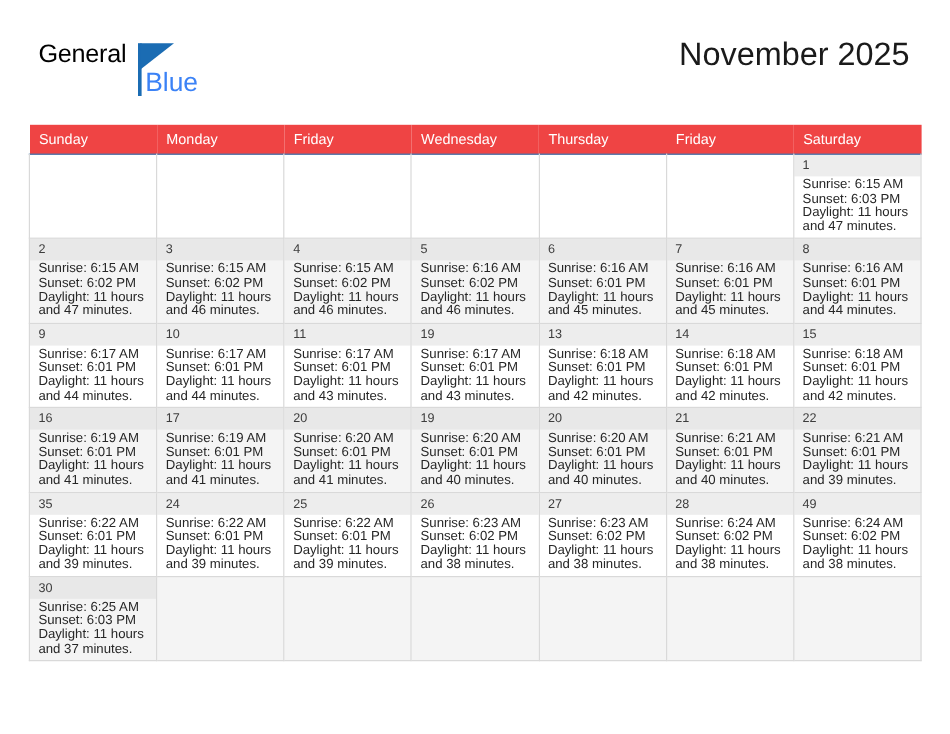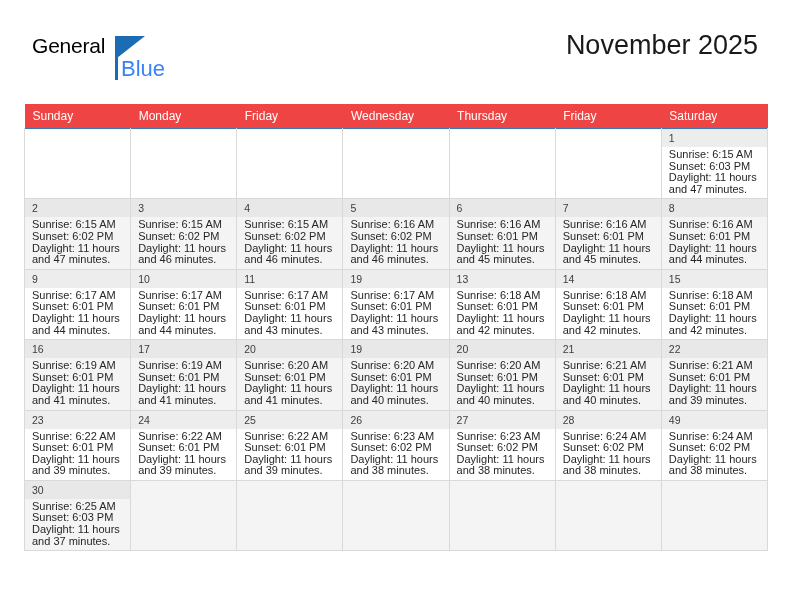--- a/index.html
+++ b/index.html
@@ -403,21 +403,21 @@
             <div class="info">
               <div>Sunrise: 6:21 AM</div>
               <div>Sunset: 6:01 PM</div>
               <div>Daylight: 11 hours</div>
               <div>and 39 minutes.</div>
             </div>
           </td>
         </tr>
         <tr class="week-row">
           <td>
-            <div class="daynum">23</div>
+            <div class="daynum">35</div>
             <div class="info">
               <div>Sunrise: 6:22 AM</div>
               <div>Sunset: 6:01 PM</div>
               <div>Daylight: 11 hours</div>
               <div>and 39 minutes.</div>
             </div>
           </td>
           <td>
             <div class="daynum">24</div>
             <div class="info">

